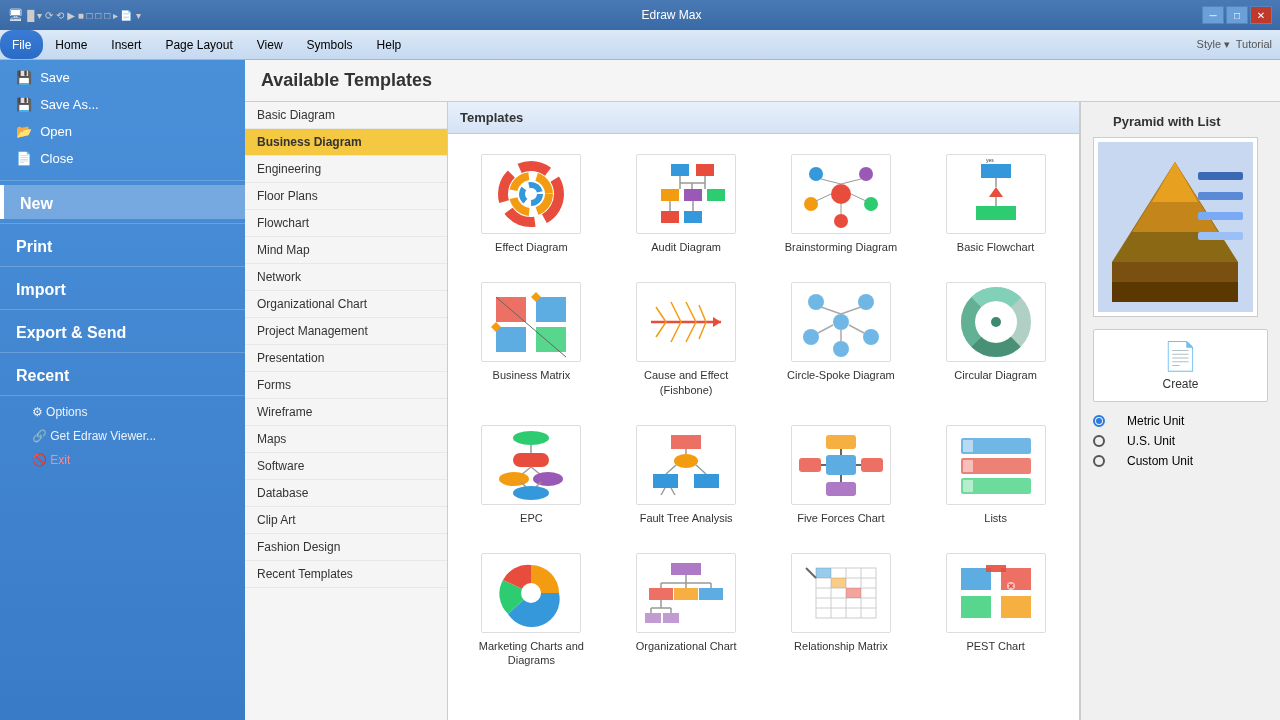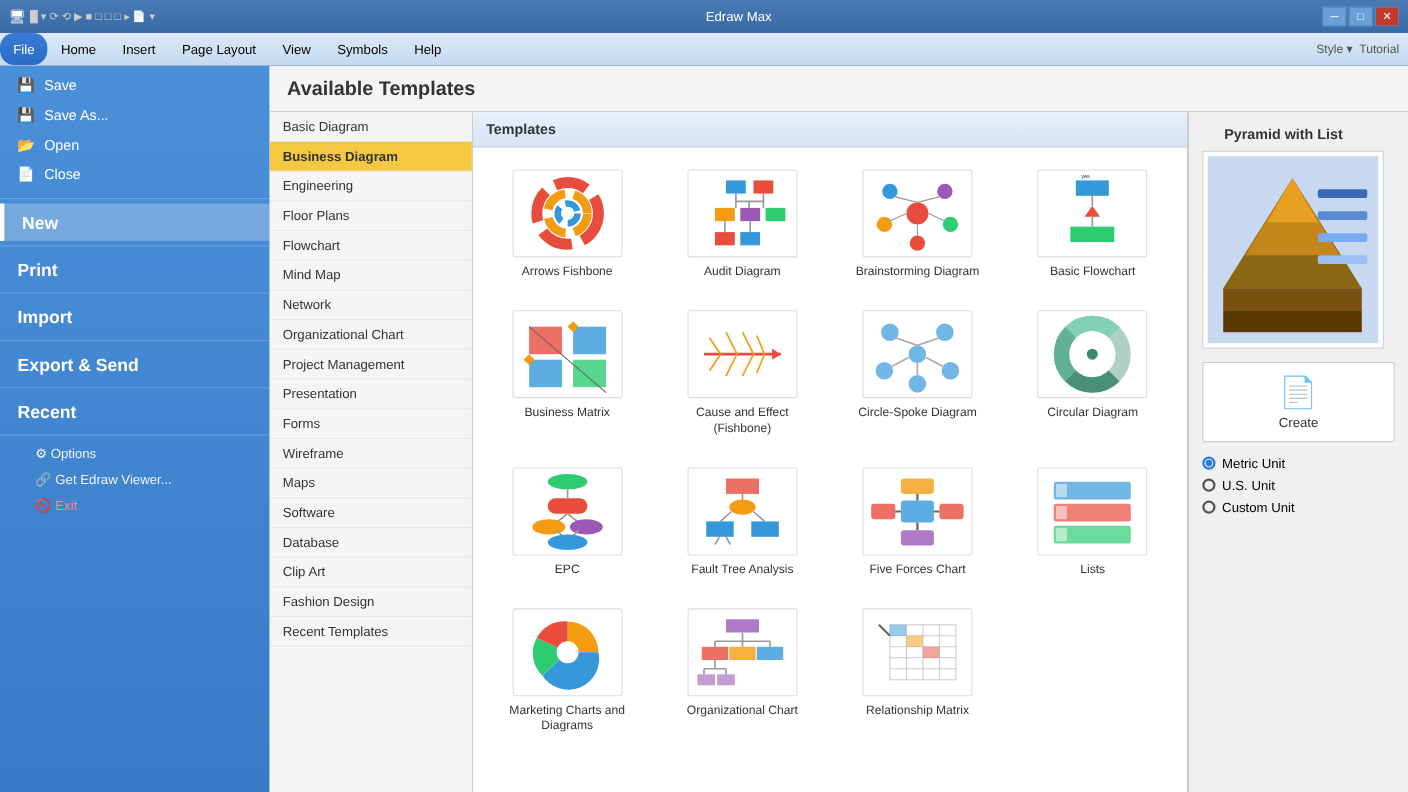--- a/index.html
+++ b/index.html
@@ -77,21 +77,21 @@
     .sidebar-divider { height: 1px; background: rgba(255,255,255,0.2); margin: 4px 0; }
     .sidebar-sub-item {
       padding: 5px 16px 5px 32px;
       color: rgba(255,255,255,0.9);
       font-size: 12px;
       cursor: pointer;
     }
 
     
     .category-sidebar {
-      width: 185px;
+      width: 203px;
       background: #f5f5f5;
       border-right: 1px solid #ccc;
       overflow-y: auto;
     }
     .category-item {
       padding: 6px 12px;
       cursor: pointer;
       font-size: 12px;
       color: #333;
       border-bottom: 1px solid #e8e8e8;
@@ -181,21 +181,21 @@
       background: white;
       border: 1px solid #ccc;
       padding: 10px;
       cursor: pointer;
       margin-bottom: 12px;
       border-radius: 2px;
     }
     .create-icon { font-size: 28px; color: #666; margin-bottom: 4px; }
     .create-label { font-size: 12px; color: #333; }
     .unit-section { display: flex; flex-direction: column; gap: 6px; }
-    .radio-item { display: flex; align-items: center; gap: 6px; font-size: 12px; cursor: pointer; }
+    .radio-item { display: flex; align-items: center; gap: 22px; font-size: 12px; cursor: pointer; }
     .radio-dot {
       width: 12px; height: 12px; border-radius: 50%; border: 2px solid #555;
       display: flex; align-items: center; justify-content: center;
     }
     .radio-dot.selected { border-color: #2a7be0; }
     .radio-dot.selected::after {
       content: ''; width: 6px; height: 6px; border-radius: 50%; background: #2a7be0;
     }
 
     
@@ -303,21 +303,21 @@
         <div class="templates-grid">
 
           <div class="template-item">
             <div class="template-thumb">
               <svg class="tmpl-svg" viewBox="0 0 90 70">
                 <circle cx="45" cy="35" r="28" fill="none" stroke="#e74c3c" stroke-width="10" stroke-dasharray="30 10" stroke-dashoffset="0"></circle>
                 <circle cx="45" cy="35" r="18" fill="none" stroke="#f39c12" stroke-width="8" stroke-dasharray="22 8"></circle>
                 <circle cx="45" cy="35" r="9" fill="none" stroke="#3498db" stroke-width="6" stroke-dasharray="14 6"></circle>
               </svg>
             </div>
-            <div class="template-label">Arrows Fishbone</div>
+            <div class="template-label">Effect Diagram</div>
           </div>
 
           <div class="template-item">
             <div class="template-thumb">
               <svg class="tmpl-svg" viewBox="0 0 90 70">
                 <rect x="30" y="5" width="18" height="12" fill="#3498db"></rect>
                 <rect x="55" y="5" width="18" height="12" fill="#e74c3c"></rect>
                 <line x1="39" y1="17" x2="39" y2="30" stroke="#999" stroke-width="1.5"></line>
                 <line x1="64" y1="17" x2="64" y2="30" stroke="#999" stroke-width="1.5"></line>
                 <line x1="39" y1="24" x2="64" y2="24" stroke="#999" stroke-width="1.5"></line>
@@ -548,20 +548,37 @@
                 <line x1="65" y1="10" x2="65" y2="60" stroke="#ccc" stroke-width="1"></line>
                 <rect x="20" y="10" width="15" height="10" fill="#3498db" opacity="0.5"></rect>
                 <rect x="50" y="30" width="15" height="10" fill="#e74c3c" opacity="0.5"></rect>
                 <rect x="35" y="20" width="15" height="10" fill="#f39c12" opacity="0.5"></rect>
                 <line x1="10" y1="10" x2="20" y2="20" stroke="#666" stroke-width="2"></line>
               </svg>
             </div>
             <div class="template-label">Relationship Matrix</div>
           </div>
 
+          <div class="template-item">
+            <div class="template-thumb">
+              <svg class="tmpl-svg" viewBox="0 0 90 70">
+                <rect x="10" y="10" width="30" height="22" fill="#3498db" opacity="0.8"></rect>
+                <rect x="50" y="10" width="30" height="22" fill="#e74c3c" opacity="0.8"></rect>
+                <rect x="10" y="38" width="30" height="22" fill="#2ecc71" opacity="0.8"></rect>
+                <rect x="50" y="38" width="30" height="22" fill="#f39c12" opacity="0.8"></rect>
+                <rect x="35" y="7" width="20" height="7" fill="#e74c3c" opacity="0.9"></rect>
+                <circle cx="45" cy="10" rx="3" ry="3" fill="white"></circle>
+                <line x1="44" y1="14" x2="44" y2="20" stroke="white" stroke-width="1"></line>
+                <circle cx="60" cy="28" r="4" fill="white" opacity="0.6"></circle>
+                <line x1="58" y1="26" x2="62" y2="30" stroke="#e74c3c" stroke-width="1.5"></line>
+                <line x1="62" y1="26" x2="58" y2="30" stroke="#e74c3c" stroke-width="1.5"></line>
+              </svg>
+            </div>
+            <div class="template-label">PEST Chart</div>
+          </div>
 
         </div>
       </div>
 
       <div class="right-panel">
         <div class="right-panel-title">Pyramid with List</div>
         <div class="preview-box">
           <svg width="155" height="170" viewBox="0 0 155 170">
 
             <rect x="0" y="0" width="155" height="170" fill="#c8d8f0"></rect>

